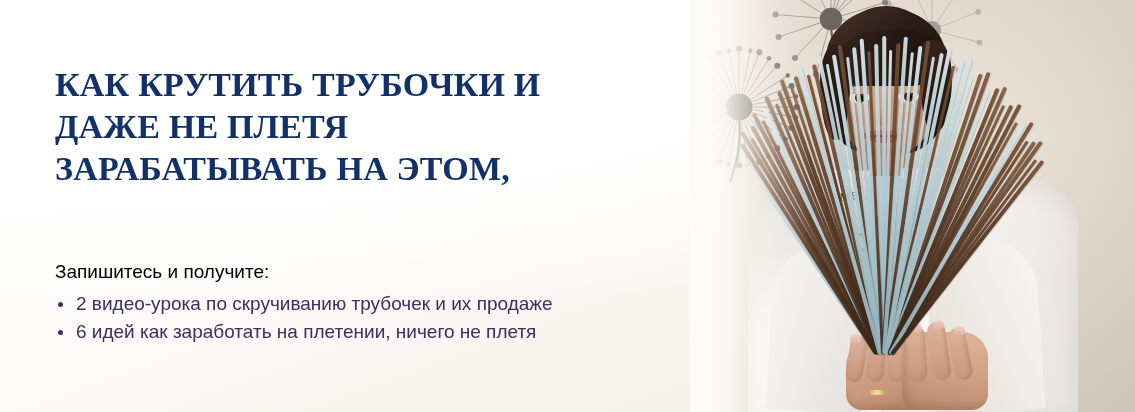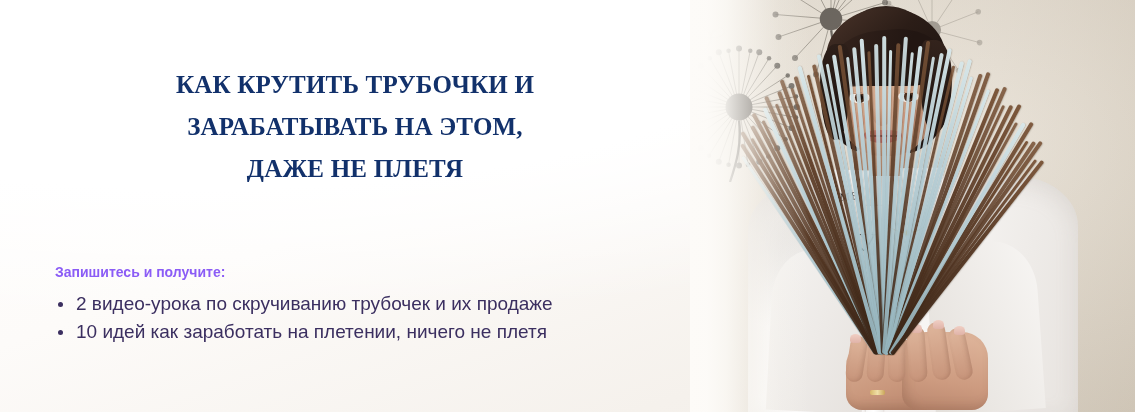--- a/index.html
+++ b/index.html
@@ -265,36 +265,34 @@
     width: 620px; height: 412px;
     z-index: 60;
   }
   .headline {
     position: absolute;
     top: 64px; left: 0;
     width: 600px;
     margin: 0;
     font-family: "Liberation Serif", serif;
     font-weight: 700;
-    font-size: 25px;
+    font-size: 34px;
     line-height: 42px;
     letter-spacing: .2px;
     color: #12316b;
     text-transform: uppercase;
-    text-align: center;
   }
   .headline .hl { display: block; white-space: nowrap; }
 
   .offer { position: absolute; top: 258px; left: 0; width: 620px; }
   .offer-lead {
     margin: 0 0 4px 0;
-    font-size: 14px;
+    font-size: 19px;
     line-height: 28px;
-    color: #8b5cf6;
-    font-weight: bold;
+    color: #000000;
   }
   .offer-list { list-style: none; margin: 0; padding: 0; }
   .offer-list li {
     position: relative;
     padding-left: 21px;
     font-size: 19px;
     line-height: 28px;
     color: #3b2f60;
     white-space: nowrap;
   }
@@ -591,25 +589,25 @@
       <div class="nail" style="left:114px;top:8px;"></div>
       <div class="ring"></div>
     </div>
 
     <div class="photo-fade"></div>
   </div>
 
   <div class="content">
     <h1 class="headline">
       <span class="hl">КАК КРУТИТЬ ТРУБОЧКИ И</span>
+      <span class="hl">ДАЖЕ НЕ ПЛЕТЯ</span>
       <span class="hl">ЗАРАБАТЫВАТЬ НА ЭТОМ,</span>
-      <span class="hl">ДАЖЕ НЕ ПЛЕТЯ</span>
     </h1>
 
     <div class="offer">
       <p class="offer-lead">Запишитесь и получите:</p>
       <ul class="offer-list">
         <li><span class="bullet"></span><span>2 видео-урока по скручиванию трубочек и их продаже</span></li>
-        <li><span class="bullet"></span><span>10 идей как заработать на плетении, ничего не плетя</span></li>
+        <li><span class="bullet"></span><span>6 идей как заработать на плетении, ничего не плетя</span></li>
       </ul>
     </div>
   </div>
 </div>
 
 </body></html>

